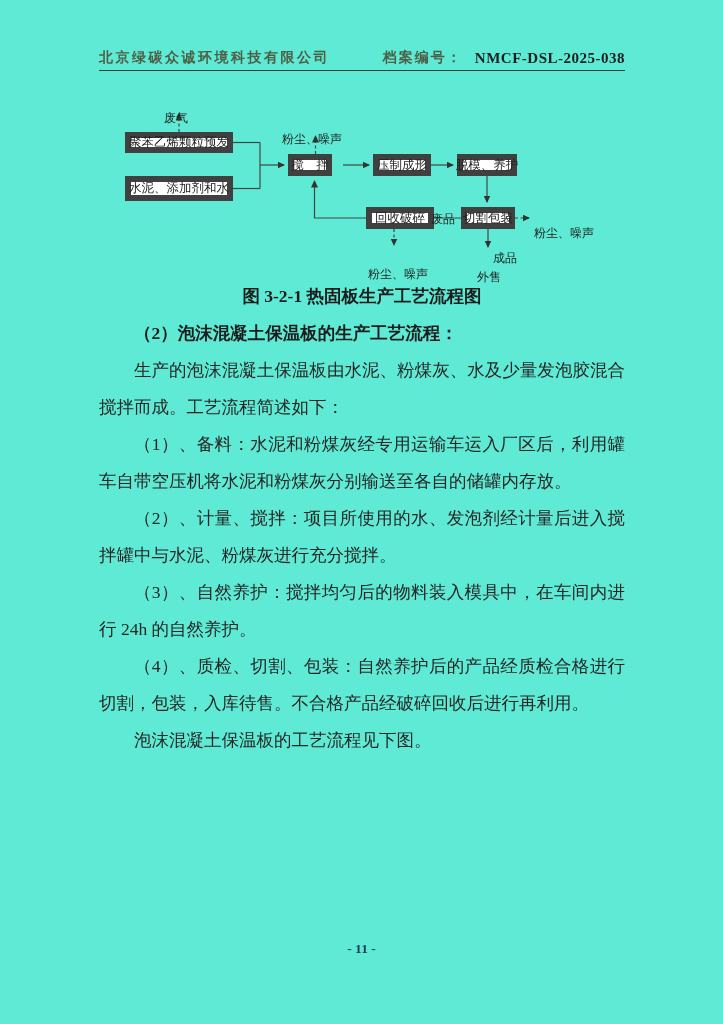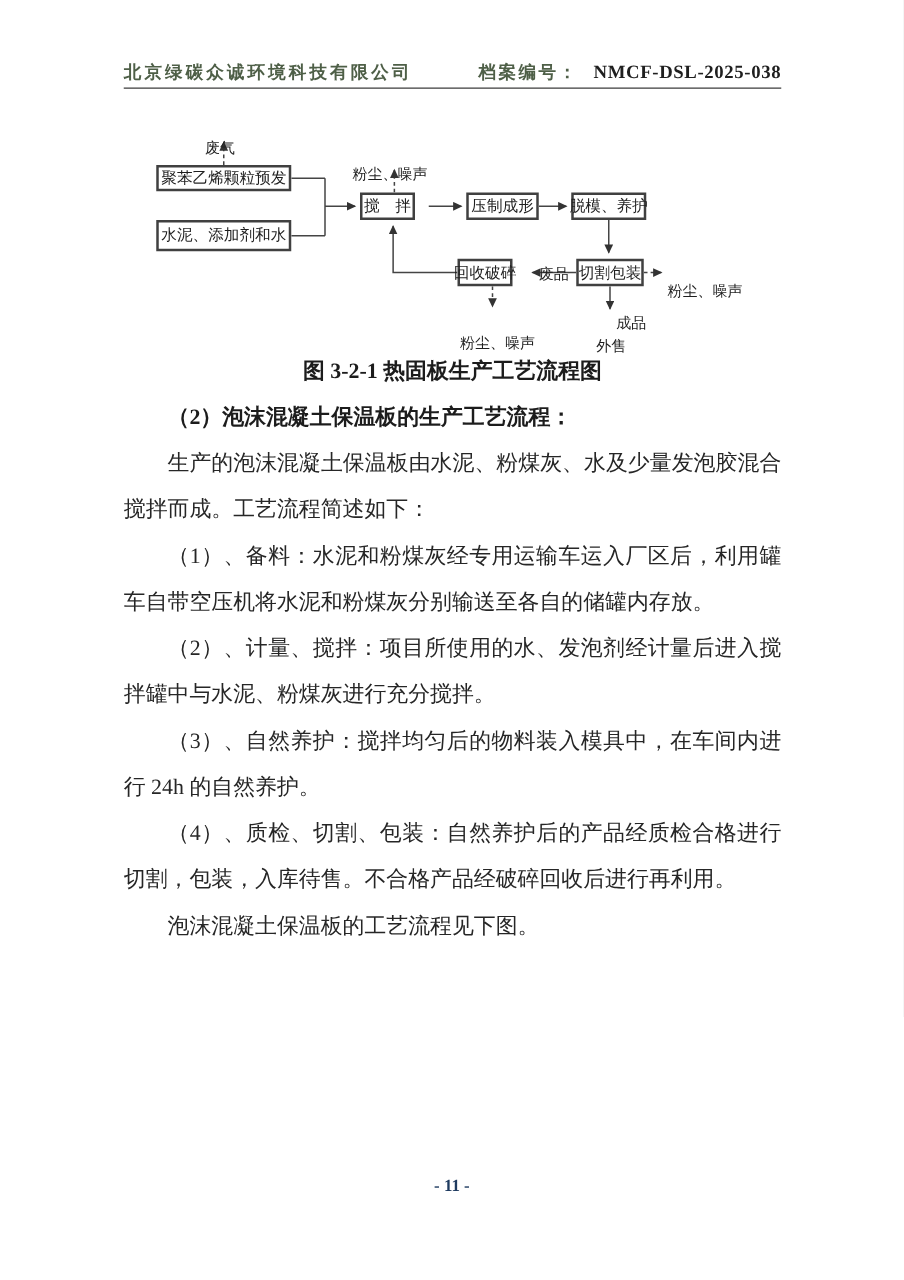--- a/index.html
+++ b/index.html
@@ -1,20 +1,20 @@
 <!DOCTYPE html>
 <html><head>
 <meta charset="utf-8">
 <style>
   html,body{margin:0;padding:0;background:#e8e8e8;}
   .page{
     position:relative;
     width:723px;height:1024px;
     margin:0 auto;
-    background:#ffffff;
+    background:#5eead4;
     font-family:"Liberation Serif","DejaVu Serif",serif;
     color:#262626;
     overflow:hidden;
   }
   
   .hdr{
     position:absolute;left:99px;top:44px;width:526px;height:27px;
     border-bottom:1px solid #3c3c3c;
     display:flex;justify-content:space-between;align-items:flex-end;
     padding-bottom:3px;box-sizing:border-box;
@@ -23,21 +23,21 @@
     font-size:14px;letter-spacing:2.5px;color:#4e5f47;font-weight:600;
   }
   .hdr .archive{display:flex;align-items:flex-end;gap:12px;}
   .hdr .archive-label{font-size:14px;letter-spacing:2px;color:#4e5f47;font-weight:600;}
   .hdr .archive-number{font-size:15px;font-weight:bold;color:#1f1f1f;letter-spacing:.5px;}
   
   .flowchart{position:absolute;left:100px;top:88px;width:540px;height:192px;}
   .flowchart svg{position:absolute;left:0;top:0;}
   .fc-box{
     position:absolute;box-sizing:border-box;
-    border:2px solid #404040;background:#fff;
+    border:6px solid #404040;background:#fff;
     display:flex;align-items:center;justify-content:center;
     font-size:12.5px;color:#1e1e1e;white-space:nowrap;
   }
   .fc-label{
     position:absolute;font-size:12px;color:#1e1e1e;white-space:nowrap;margin-top:16px;
   }
   
   .body-text{
     position:absolute;left:99px;top:278px;width:526px;
     font-size:17.5px;line-height:37px;color:#262626;
@@ -91,21 +91,21 @@
         <path d="M294,141 V157" marker-end="url(#arr)"></path>
         <path d="M415,130 H429" marker-end="url(#arr)"></path>
       </g>
     </svg>
 
     <div class="fc-box" style="left:25px;top:44px;width:108px;height:21px;">聚苯乙烯颗粒预发</div>
     <div class="fc-box" style="left:25px;top:88px;width:108px;height:25px;">水泥、添加剂和水</div>
     <div class="fc-box" style="left:188px;top:66px;width:44px;height:22px;">搅　拌</div>
     <div class="fc-box" style="left:273px;top:66px;width:58px;height:22px;">压制成形</div>
     <div class="fc-box" style="left:357px;top:66px;width:60px;height:22px;">脱模、养护</div>
-    <div class="fc-box" style="left:266px;top:119px;width:44px;height:22px;font-family:Liberation Mono, monospace;">回收破碎</div>
+    <div class="fc-box" style="left:266px;top:119px;width:68px;height:22px;font-family:Liberation Mono, monospace;">回收破碎</div>
     <div class="fc-box" style="left:361px;top:119px;width:54px;height:22px;">切割包装</div>
 
     <span class="fc-label" style="left:64px;top:6px;">废气</span>
     <span class="fc-label" style="left:182px;top:27px;">粉尘、噪声</span>
     <span class="fc-label" style="left:331px;top:107px;">废品</span>
     <span class="fc-label" style="left:434px;top:121px;">粉尘、噪声</span>
     <span class="fc-label" style="left:393px;top:146px;">成品</span>
     <span class="fc-label" style="left:377px;top:165px;">外售</span>
     <span class="fc-label" style="left:268px;top:162px;">粉尘、噪声</span>
   </div>

